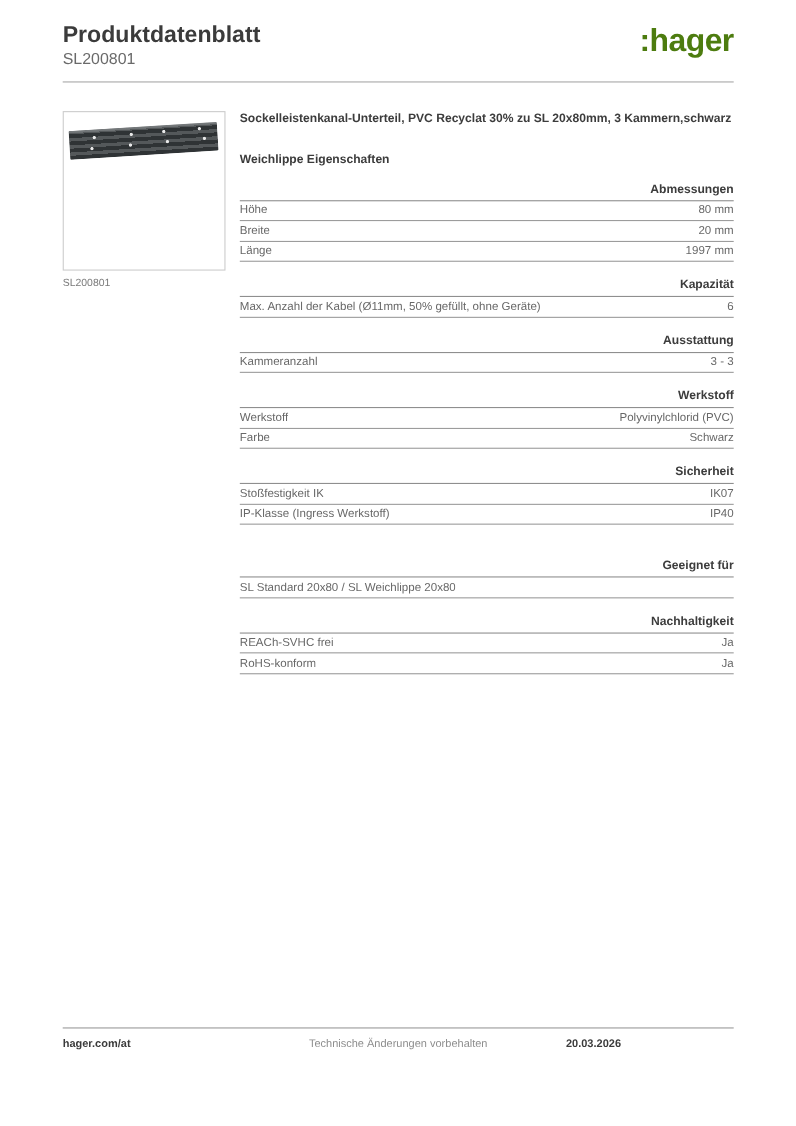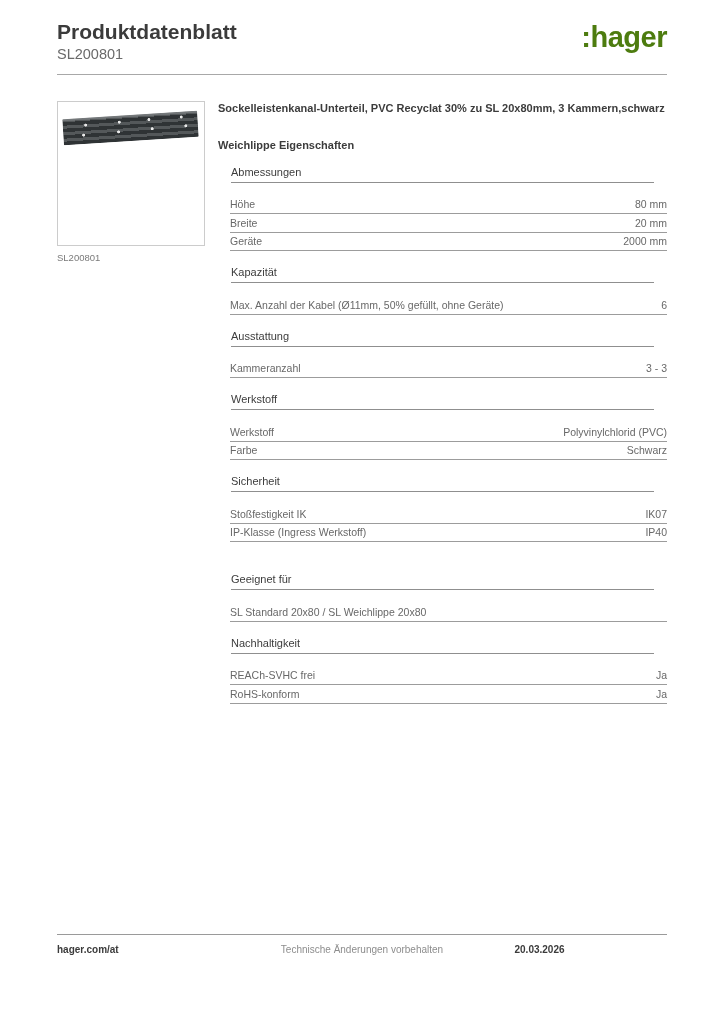--- a/index.html
+++ b/index.html
@@ -49,29 +49,28 @@
   .image-caption { margin-top: 6px; font-size: 9.5px; color: #7a7a7a; }
 
   .right-col { flex: 1; margin-left: 13px; min-width: 0; }
   .product-title { font-size: 11px; font-weight: bold; color: #3c3c3c; line-height: 1.3; }
   .tech-heading { margin-top: 23px; font-size: 11px; font-weight: bold; color: #3c3c3c; }
 
   
   .spec-section { margin-top: 15px; }
   .spec-section.extra-gap { margin-top: 31px; }
   .section-heading {
-    margin: 13px; font-size: 11px; font-weight: normal; color: #3c3c3c;
-    padding-bottom: 4px; border-bottom: 1px solid #8f8f8f;
+    margin: 0; font-size: 11px; font-weight: bold; color: #3c3c3c;
+    padding-bottom: 4px; border-bottom: 1px solid #8f8f8f; text-align: right;
   }
   .spec-row {
     display: flex; justify-content: space-between; align-items: flex-end;
     font-size: 10.5px; color: #686868;
     padding: 2.5px 0 3px 0;
     border-bottom: 1px solid #9c9c9c;
-    margin-left: 12px;
   }
   .row-label { white-space: nowrap; overflow: hidden; }
   .row-value { white-space: nowrap; margin-left: 12px; }
 
   
   .footer {
     position: absolute; left: 57px; right: 57px; top: 934px;
     border-top: 1px solid #9a9a9a;
     padding-top: 9px;
     display: flex; align-items: baseline;
@@ -114,22 +113,22 @@
     <span class="row-label">Höhe</span>
     <span class="row-value">80 mm</span>
   </div>
 
   <div class="spec-row">
     <span class="row-label">Breite</span>
     <span class="row-value">20 mm</span>
   </div>
 
   <div class="spec-row">
-    <span class="row-label">Geräte</span>
-    <span class="row-value">2000 mm</span>
+    <span class="row-label">Länge</span>
+    <span class="row-value">1997 mm</span>
   </div>
 </div>
   </section>
 
   <section class="spec-section">
     <h3 class="section-heading">Kapazität</h3>
     <div class="rows">
   <div class="spec-row">
     <span class="row-label">Max. Anzahl der Kabel (Ø11mm, 50% gefüllt, ohne Geräte)</span>
     <span class="row-value">6</span>

